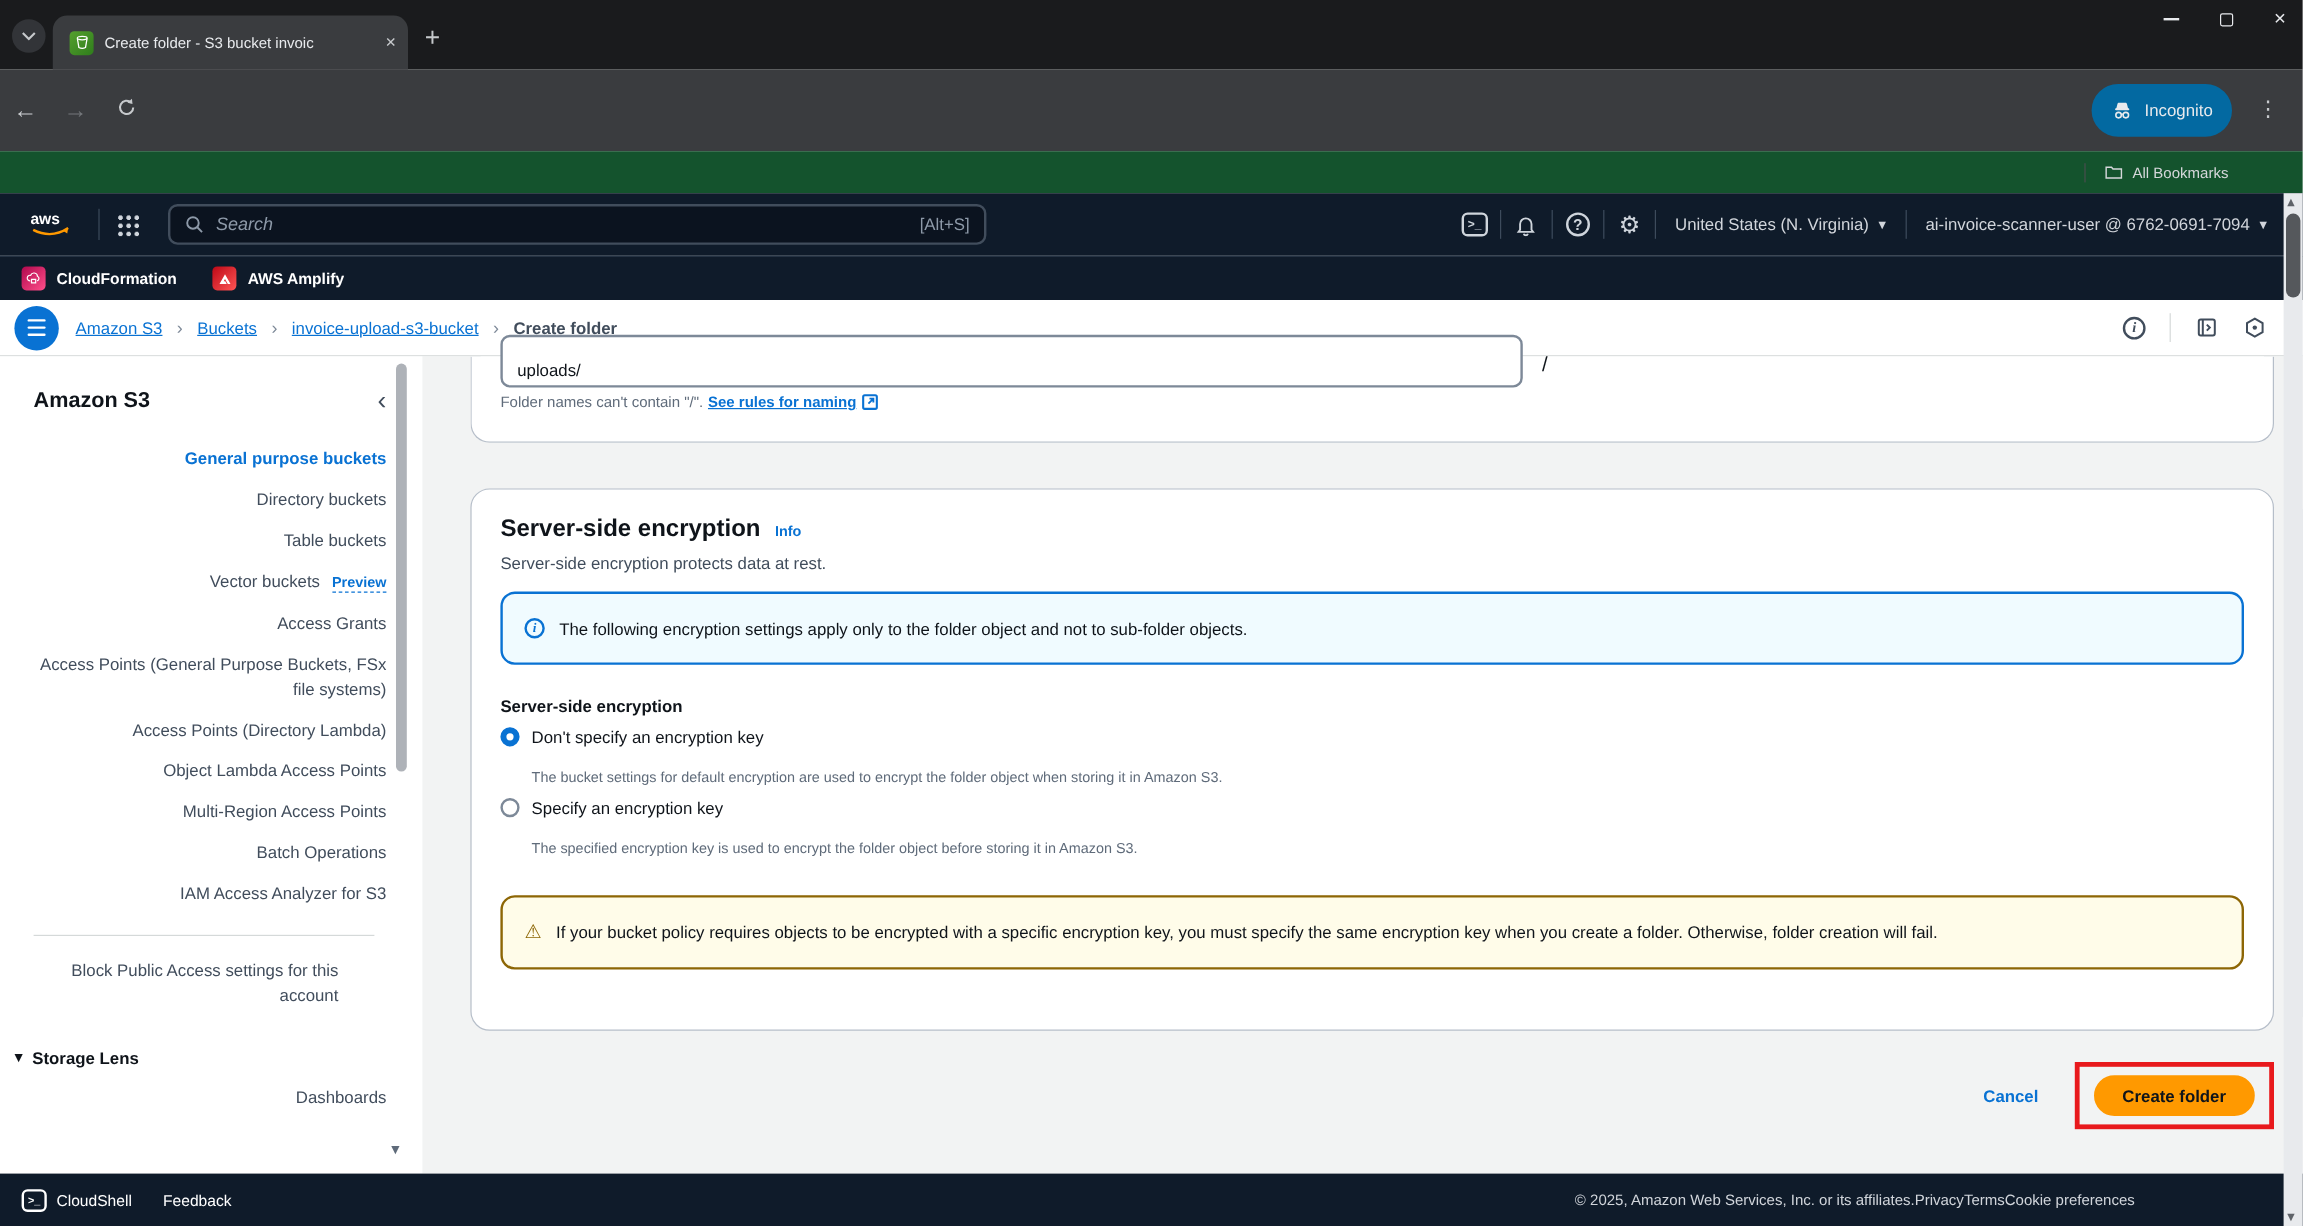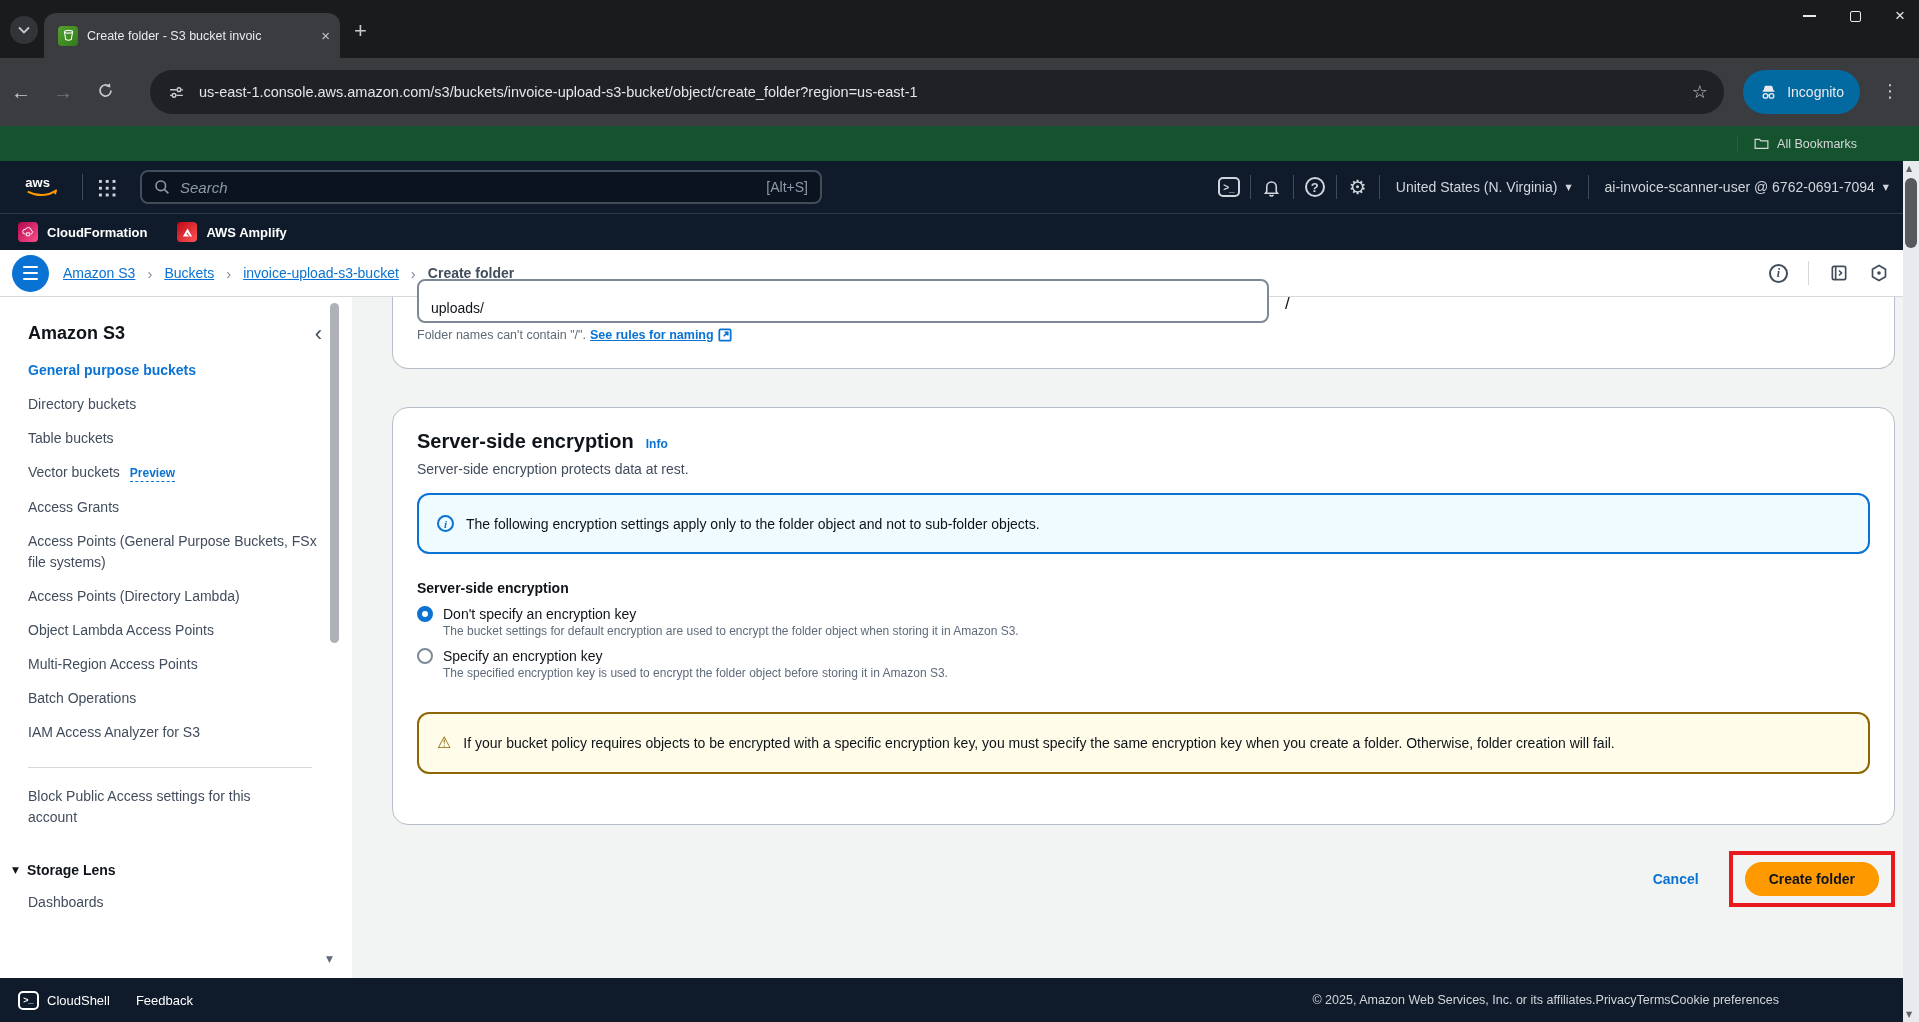--- a/index.html
+++ b/index.html
@@ -86,21 +86,21 @@
   .crumb-right { position:absolute; right:30px; display:flex; align-items:center; gap:20px; }
   .info-circle { width:19px; height:19px; border:2px solid #414d5c; border-radius:50%; color:#414d5c;
                  font-size:12px; font-weight:700; font-style:italic; display:flex; align-items:center; justify-content:center; font-family:"Liberation Serif",serif; }
 
   
   .bodyarea { position:absolute; left:0; top:297px; width:100%; height:681px; background:#f2f3f3; }
   .sidebar { position:absolute; left:0; top:0; width:352px; height:681px; background:#fff; padding:26px 30px 0 28px; }
   .sb-title-row { display:flex; justify-content:space-between; align-items:center; }
   .sb-title { font-size:18px; font-weight:700; color:#0f141a; }
   .sb-collapse { color:#414d5c; font-size:22px; line-height:18px; }
-  .sb-list { margin-top:16px; }
+  .sb-list { margin-top:28px;text-align:right; }
   .sb-item { font-size:14px; color:#414d5c; line-height:21px; margin-bottom:13px; cursor:pointer; }
   .sb-item.active { color:#0972d3; font-weight:700; }
   .sb-tag { color:#0972d3; font-size:12px; font-weight:700; margin-left:10px;
             border-bottom:1px dashed #0972d3; padding-bottom:1px; }
   .sb-divider { border:none; border-top:1px solid #d5d9d9; margin:24px 10px 18px 0; }
   .sb-group-title { display:flex; align-items:center; gap:8px; font-size:14px; font-weight:700; color:#0f141a;
                     margin:34px 0 14px -16px; }
   .sb-group-title .caret2 { font-size:9px; color:#0f141a; font-family:"DejaVu Sans", sans-serif; }
   .sb-scroll-track { position:absolute; left:330px; top:2px; width:10px; height:676px; }
   .sb-scroll-thumb { position:absolute; left:0; top:4px; width:9px; height:340px; background:#aeb2b8; border-radius:5px; }
@@ -131,21 +131,21 @@
   .alert-warning { margin-top:32px; border:2px solid #8d6605; background:#fffce9; padding:17px 18px; line-height:24px; }
   .warn-ico { color:#8d6605; font-size:16px; line-height:24px; font-family:"DejaVu Sans", sans-serif; flex:none; }
   .alert-warning .msg { max-width:1390px; }
 
   .group-label { margin-top:26px; font-size:14px; font-weight:700; color:#0f141a; }
   .radio-row { margin-top:10px; display:flex; gap:10px; }
   .radio { width:16px; height:16px; border-radius:50%; flex:none; }
   .radio.sel { border:5px solid #0972d3; background:#fff; }
   .radio.unsel { border:2px solid #7d8998; background:#fff; }
   .radio-label { font-size:14px; color:#0f141a; }
-  .radio-desc { margin:2px 0 6px 26px; font-size:12px; color:#5f6b7a; }
+  .radio-desc { margin:19px 0 6px 26px; font-size:12px; color:#5f6b7a; }
 
   .actions-row { display:flex; justify-content:flex-end; align-items:center; margin-top:26px; width:1503px; }
   .cancel-link { color:#0972d3; font-size:14px; font-weight:700; margin-right:30px; cursor:pointer; }
   .annotation-box { border:4px solid #e8191c; padding:7px 12px; }
   .create-btn { background:#f90; border:2px solid #f90; border-radius:20px; padding:7px 22px;
                 font-size:14px; font-weight:700; color:#0f141a; font-family:"Liberation Sans",sans-serif; cursor:pointer; }
 
   
   .pagefooter { position:absolute; left:0; top:978px; width:100%; height:44px; background:#0f1b2a;
                 display:flex; align-items:center; }
@@ -194,29 +194,20 @@
 
   <div class="toolbar">
     <span class="nav-ico">←</span>
     <span class="nav-ico dim">→</span>
     <span class="nav-ico">
       <svg width="17" height="17" viewBox="0 0 20 20">
           <path d="M16.5 10a6.5 6.5 0 1 1-2-4.7" fill="none" stroke="#c7cacd" stroke-width="2"></path>
           <polygon points="15.2,1.5 15.8,6.6 10.8,5.4" fill="#c7cacd"></polygon>
         </svg>
     </span>
-    <div class="urlbar">
-      <svg width="17" height="17" viewBox="0 0 24 24">
-          <path d="M3 8h9M19 8h2M3 16h3M12 16h9" stroke="#c7cacd" stroke-width="2" fill="none"></path>
-          <circle cx="15.5" cy="8" r="2.6" fill="none" stroke="#c7cacd" stroke-width="2"></circle>
-          <circle cx="8.5" cy="16" r="2.6" fill="none" stroke="#c7cacd" stroke-width="2"></circle>
-        </svg>
-      <span class="url-text">us-east-1.console.aws.amazon.com/s3/buckets/invoice-upload-s3-bucket/object/create_folder?region=us-east-1</span>
-      <span class="star-ico">☆</span>
-    </div>
     <div class="incog-chip">
       <svg width="19" height="19" viewBox="0 0 24 24">
           <path d="M4.5 10.3c0-.8.7-1.2 1.4-1.4l1.1-4.2c.2-.8.8-1.3 1.6-1.3h6.8c.8 0 1.4.5 1.6 1.3l1.1 4.2c.7.2 1.4.6 1.4 1.4 0 .5-.4.9-1 .9H5.5c-.6 0-1-.4-1-.9z" fill="#e8eaed"></path>
           <circle cx="8.2" cy="16.3" r="2.9" fill="none" stroke="#e8eaed" stroke-width="1.7"></circle>
           <circle cx="15.8" cy="16.3" r="2.9" fill="none" stroke="#e8eaed" stroke-width="1.7"></circle>
           <path d="M10.9 15.7c.8-.6 1.4-.6 2.2 0" stroke="#e8eaed" stroke-width="1.4" fill="none"></path>
         </svg>
       <span>Incognito</span>
     </div>
     <span class="dots-ico">⋮</span>

